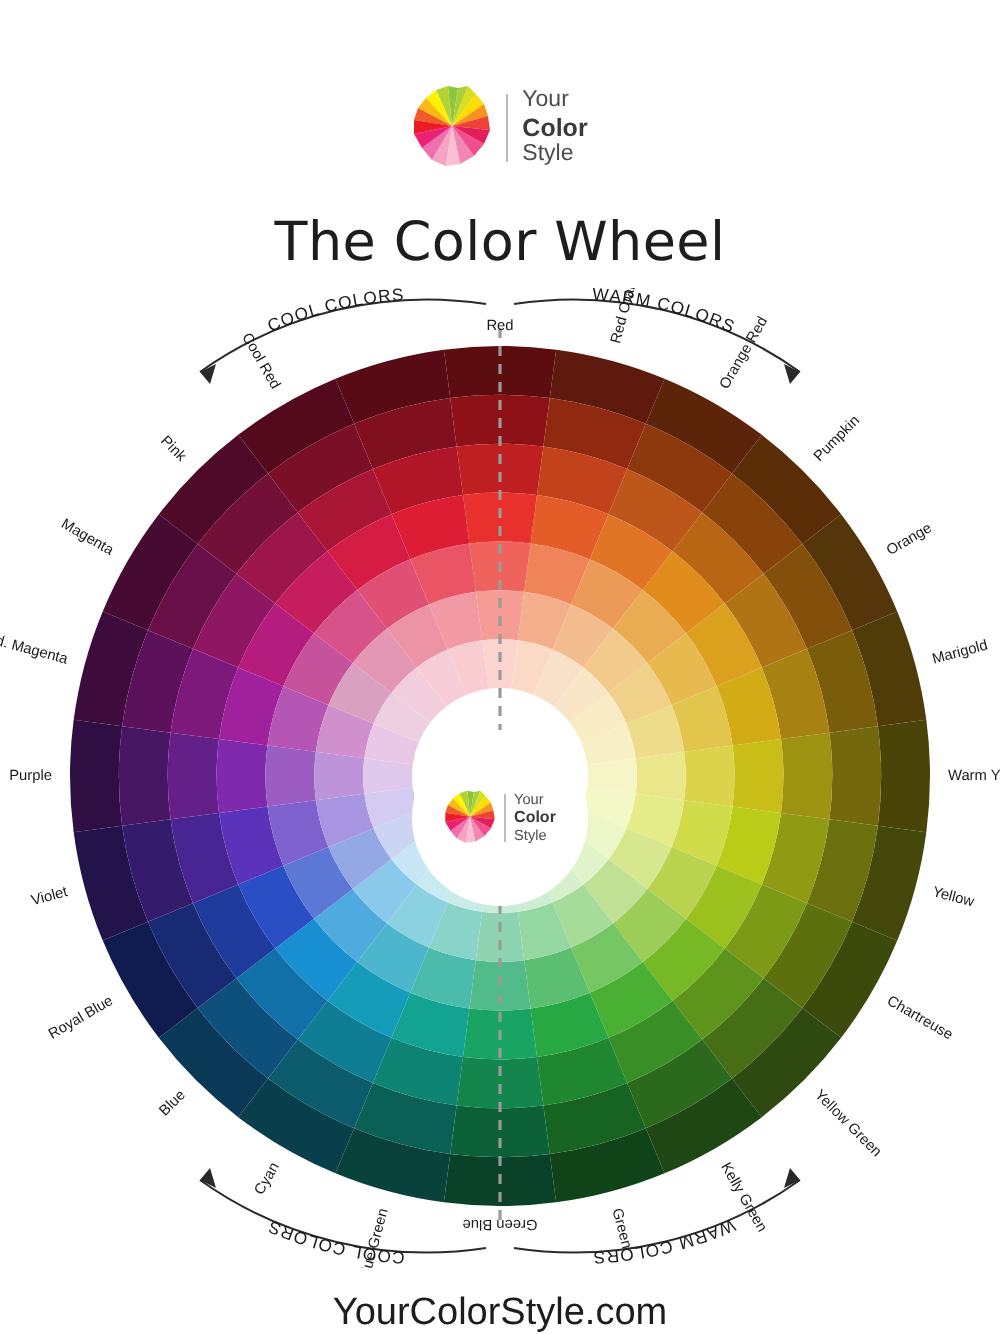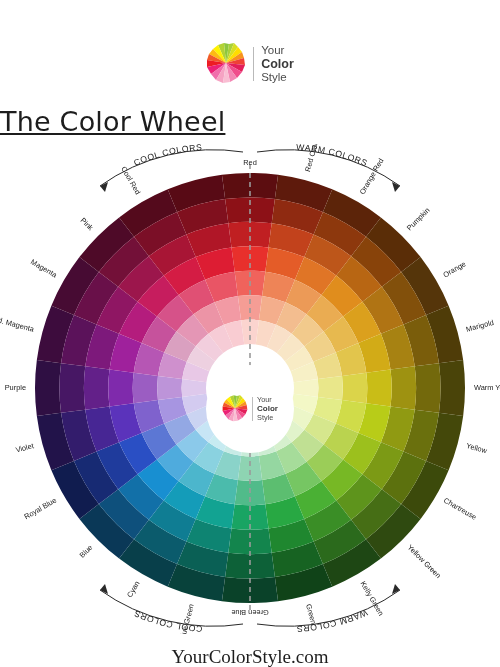--- a/index.html
+++ b/index.html
@@ -21,29 +21,29 @@
   .logo-div{width:1px;height:34px;background:#b9b9b9;}
   .logo-text{
     display:flex;flex-direction:column;justify-content:center;
     line-height:1.12;color:#4c4c4c;font-size:11.5px;text-align:left;
   }
   .logo-text .l2{font-weight:bold;color:#3a3a3a;font-size:12.5px;}
 
   
   .title{
     position:absolute;left:0;right:0;top:82px;
-    text-align:left;font-size:27px;color:#1d1d1d;
-    font-family:"DejaVu Sans", sans-serif;font-weight:400;letter-spacing:.2px;text-decoration:underline;
+    text-align:center;font-size:27px;color:#1d1d1d;
+    font-family:"DejaVu Sans", sans-serif;font-weight:400;letter-spacing:.2px;
   }
 
   
   .footer{
     position:absolute;left:0;right:0;top:622px;
     text-align:center;font-size:19px;color:#1d1d1d;
-    font-family:Liberation Serif, serif;
+    font-family:Liberation Sans, sans-serif;
   }
 
   
   .stage{position:absolute;left:0;top:120px;width:500px;height:490px;}
   .stage svg{display:block;}
 
   .lbl{font-family:"Liberation Sans",sans-serif;font-size:7.4px;fill:#1a1a1a;}
   .lbl-cap{font-family:"Liberation Sans",sans-serif;font-size:8.6px;fill:#1a1a1a;letter-spacing:.6px;}
 
   

